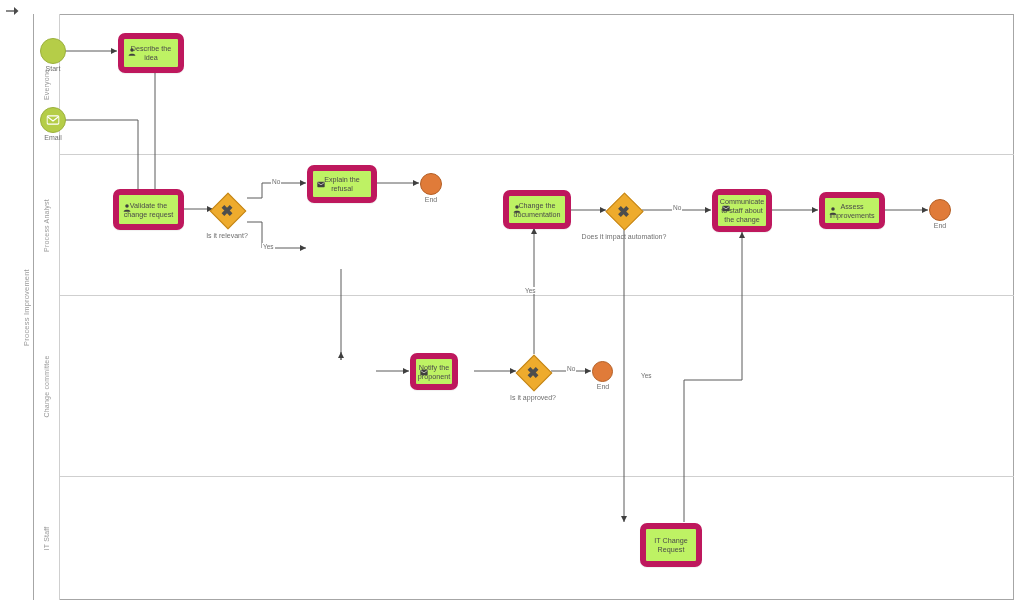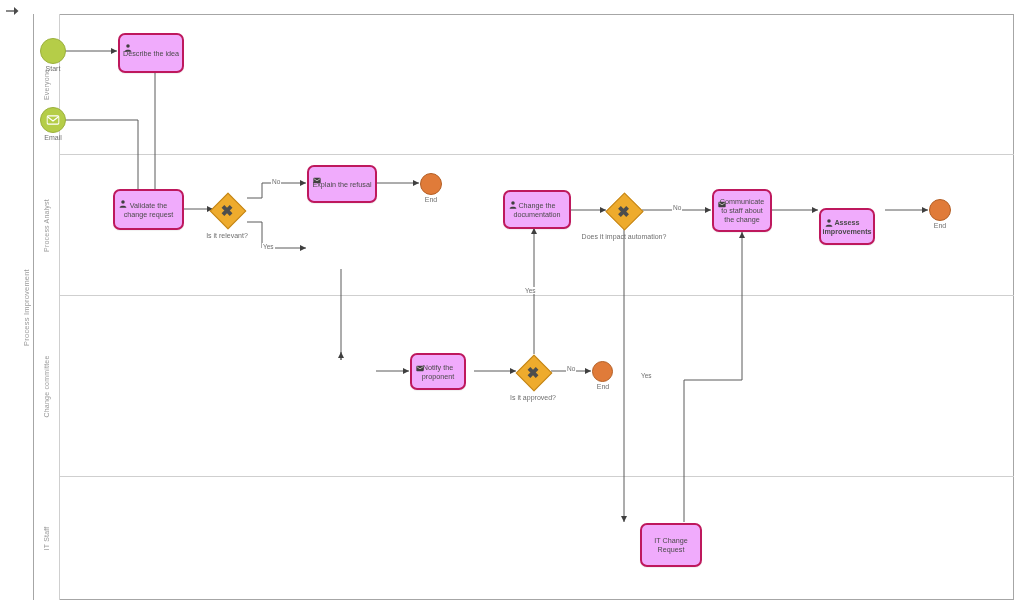--- a/index.html
+++ b/index.html
@@ -19,21 +19,21 @@
 
   
   .event{position:absolute;border-radius:50%;box-sizing:border-box;}
   .event.start{background:#b5cd48;border:1px solid #9bb03c;}
   .event.end{background:#e07b39;border:1px solid #b45f25;}
   .event-label{position:absolute;font-size:7px;color:#6f6f6f;text-align:center;white-space:nowrap;}
   .ev-icon{position:absolute;left:50%;top:50%;transform:translate(-50%,-50%);
            display:flex;align-items:center;justify-content:center;}
 
   
-  .task{position:absolute;box-sizing:border-box;background:#f0abfc;border:2px solid #be185d;
+  .task{position:absolute;box-sizing:border-box;background:#bef264;border:6px solid #be185d;
         border-radius:7px;display:flex;align-items:center;justify-content:center;
         box-shadow:0 1px 1px rgba(0,0,0,.06);}
   .task .tlabel{font-size:7.2px;line-height:9px;color:#4a4a4a;text-align:center;padding:0 3px;
                 max-width:100%;}
   .task .ticon{position:absolute;left:4px;top:3px;width:8px;height:8px;}
 
   
   .gw{position:absolute;box-sizing:border-box;}
   .gw .dia{position:absolute;left:0;top:0;width:100%;height:100%;
            background:#eeab2d;border:1px solid #c2851a;transform:rotate(45deg);}
@@ -182,21 +182,21 @@
       <svg width="8" height="7" viewBox="0 0 12 9">
           <rect x="0.5" y="0.5" width="11" height="8" rx="1" fill="#3f3f3f"></rect>
           <path d="M1 1.6 L6 5 L11 1.6" fill="none" stroke="#f1f0ea" stroke-width="1"></path>
         </svg>
     </span>
     <span class="tlabel">Explain the refusal</span>
   </div>
 
 
 
-  <div class="task" style="left:410px;top:353px;width:56px;height:37px;">
+  <div class="task" style="left:410px;top:353px;width:48px;height:37px;">
     <span class="ticon">
       <svg width="8" height="7" viewBox="0 0 12 9">
           <rect x="0.5" y="0.5" width="11" height="8" rx="1" fill="#3f3f3f"></rect>
           <path d="M1 1.6 L6 5 L11 1.6" fill="none" stroke="#f1f0ea" stroke-width="1"></path>
         </svg>
     </span>
     <span class="tlabel">Notify the proponent</span>
   </div>
 
   <div class="task" style="left:503px;top:190px;width:68px;height:39px;">
@@ -212,21 +212,21 @@
   <div class="task" style="left:712px;top:189px;width:60px;height:43px;">
     <span class="ticon">
       <svg width="8" height="7" viewBox="0 0 12 9">
           <rect x="0.5" y="0.5" width="11" height="8" rx="1" fill="#3f3f3f"></rect>
           <path d="M1 1.6 L6 5 L11 1.6" fill="none" stroke="#f1f0ea" stroke-width="1"></path>
         </svg>
     </span>
     <span class="tlabel">Communicate to staff about the change</span>
   </div>
 
-  <div class="task" style="left:819px;top:208px;width:56px;height:37px;font-weight:bold;">
+  <div class="task" style="left:819px;top:192px;width:66px;height:37px;">
     <span class="ticon">
       <svg width="8" height="8" viewBox="0 0 10 10">
           <circle cx="5" cy="2.6" r="2.2" fill="#3f3f3f"></circle>
           <path d="M0.8 9.6 C0.8 6.4 9.2 6.4 9.2 9.6 Z" fill="#3f3f3f"></path>
         </svg>
     </span>
     <span class="tlabel">Assess improvements</span>
   </div>
 
   <div class="task" style="left:640px;top:523px;width:62px;height:44px;">

